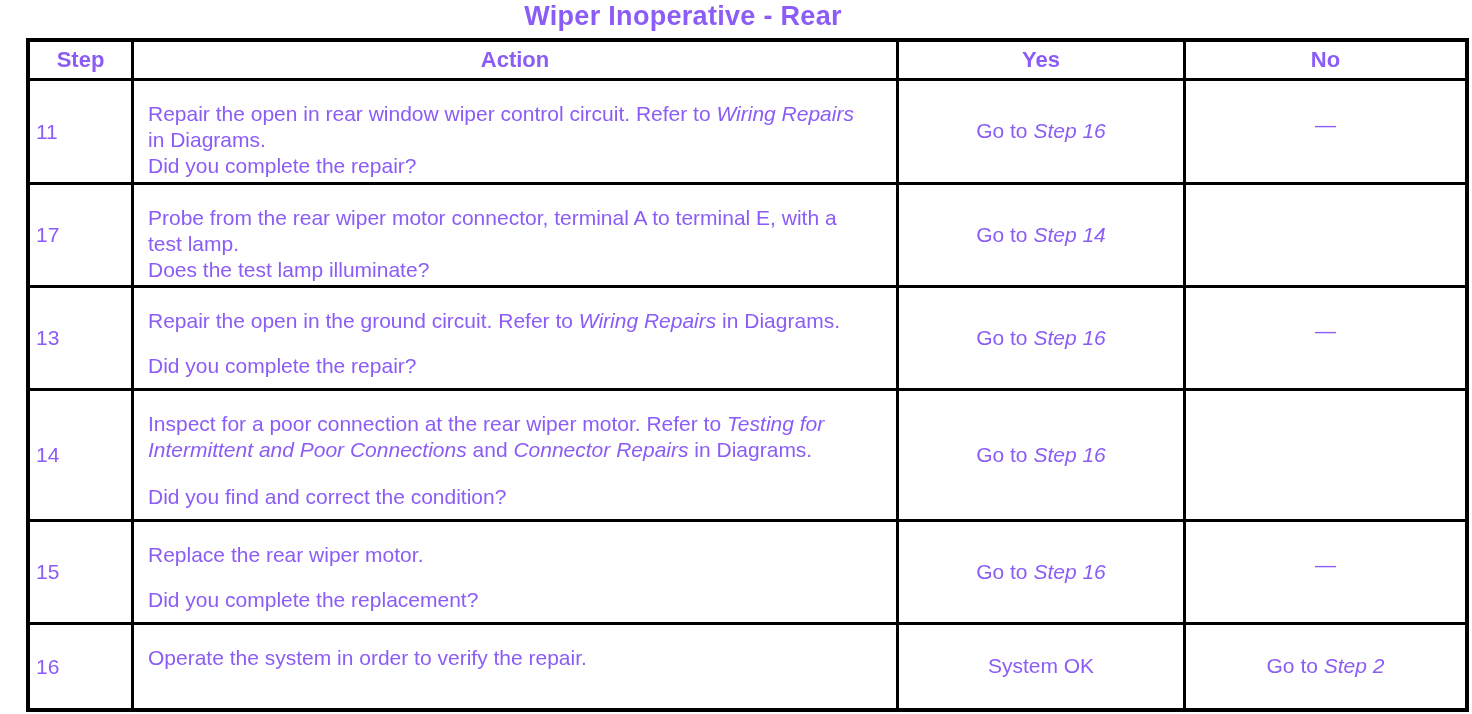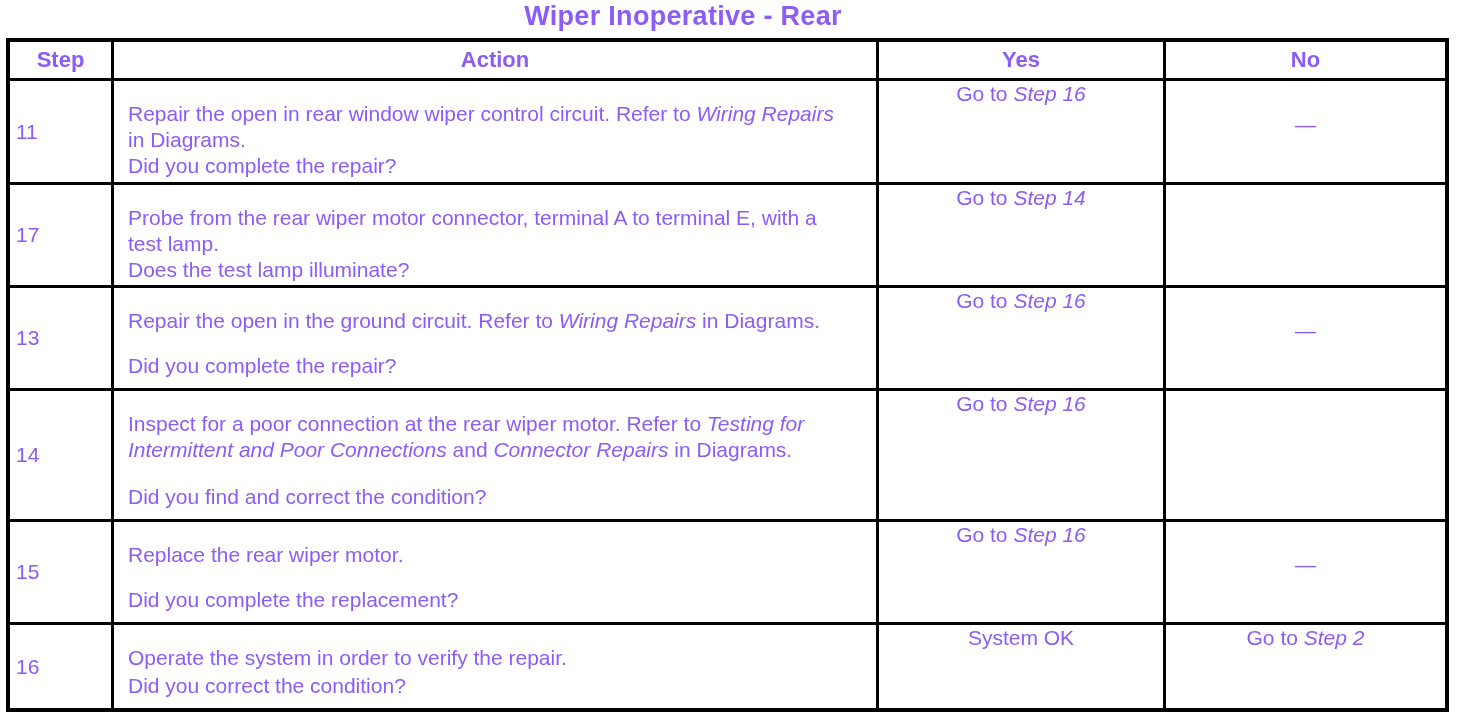--- a/index.html
+++ b/index.html
@@ -21,21 +21,21 @@
     top: 1px;
     left: 683px;
     transform: translateX(-50%);
     font-size: 27px;
     font-weight: bold;
     letter-spacing: 0.3px;
     white-space: nowrap;
   }
   .diag-table {
     position: absolute;
-    left: 6px;
+    left: 26px;
     top: 38px;
     width: 1443px;
     height: 674px;
     box-sizing: border-box;
     border: 4px solid #000000;
     display: flex;
     flex-direction: column;
   }
   .tr {
     display: flex;
@@ -79,21 +79,21 @@
     justify-content: space-between;
     padding: 20px 14px 9px 14px;
     font-size: 21px;
     line-height: 26px;
   }
   .action-desc { max-width: 715px; }
   .action-question { max-width: 715px; }
   .td.result {
     display: flex;
     justify-content: center;
-    align-items: flex-start;
+    align-items: center;
     padding-bottom: 1px;
     font-size: 21px;
     line-height: 26px;
   }
   .td.result.dash-cell {
     align-items: center;
     padding-bottom: 14px;
   }
   .it { font-style: italic; }
 </style>
@@ -185,21 +185,20 @@
         <span class="result-text">—</span>
       </div>
     </div>
 
     <div class="tr body-row">
       <div class="td c-step body">
         <span class="step-num">16</span>
       </div>
       <div class="td c-action body">
         <div class="action-desc"><span>Operate the system in order to verify the repair.</span></div>
-        <div class="action-question">Did you correct the condition?</div>
       </div>
       <div class="td c-yes result">
         <span class="result-text">System OK</span>
       </div>
       <div class="td c-no result">
         <span class="result-text"><span>Go to </span><span class="it">Step 2</span></span>
       </div>
     </div>
   </div>
 

